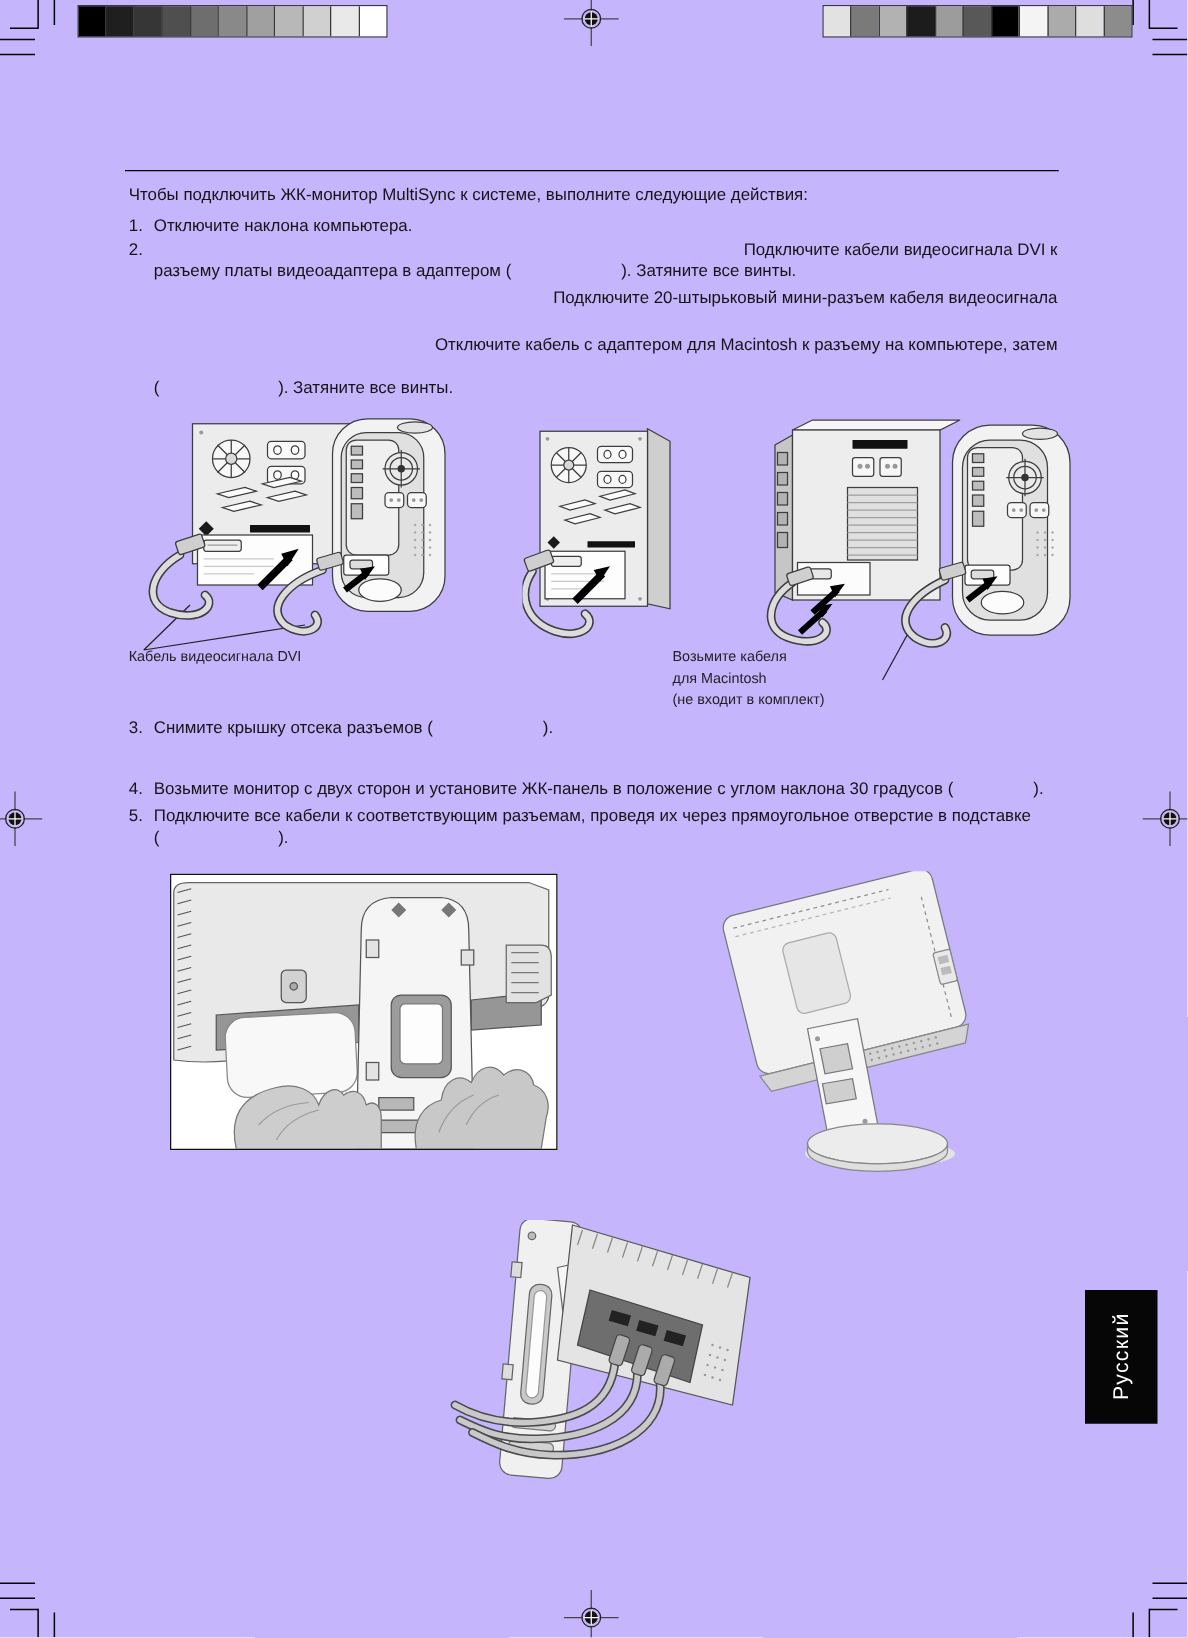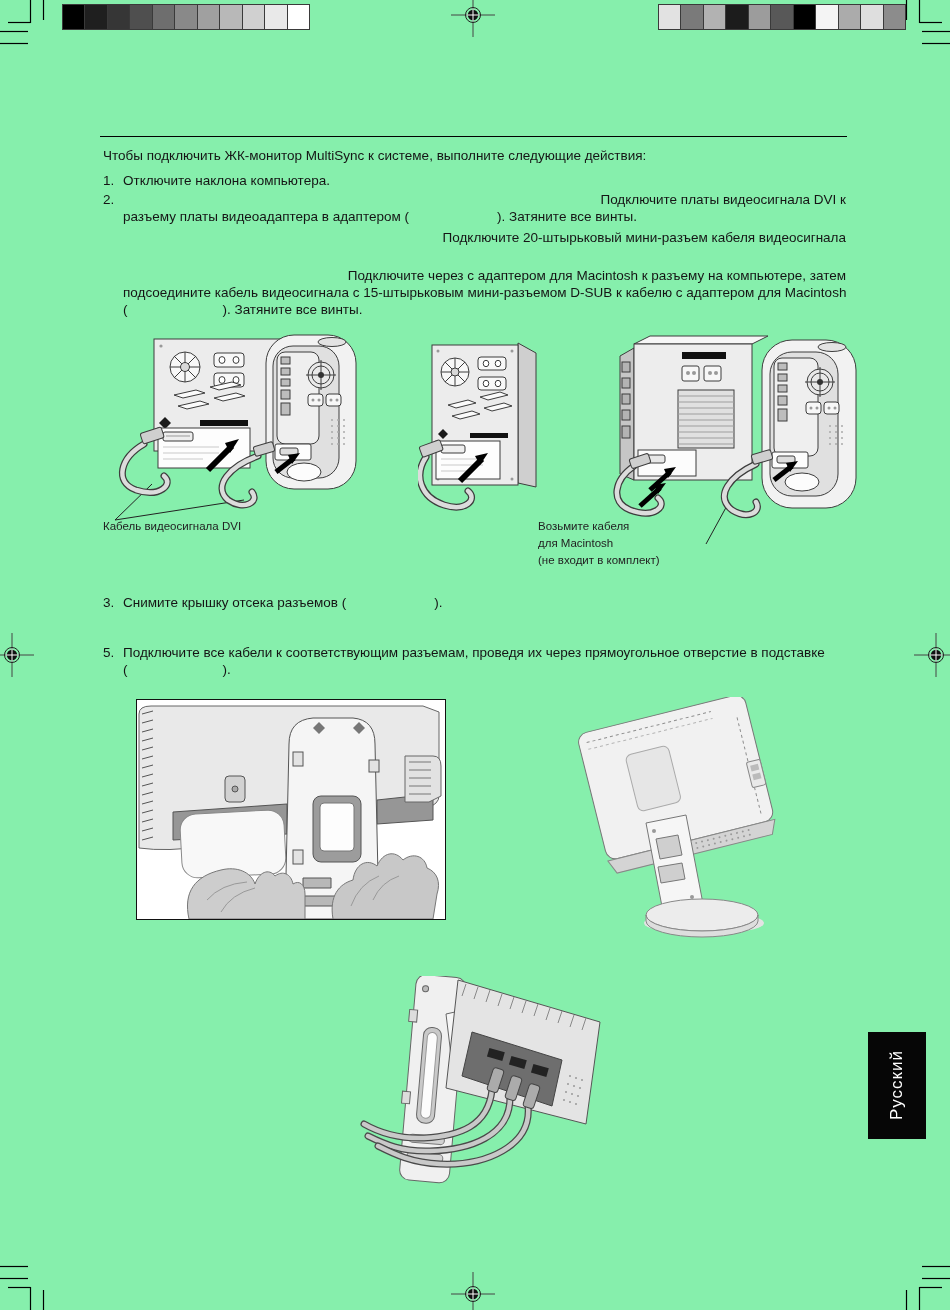--- a/index.html
+++ b/index.html
@@ -1,16 +1,16 @@
 <!DOCTYPE html>
 <html><head>
 <meta charset="utf-8">
 <style>
   html,body{margin:0;padding:0;background:#fff;}
-  .page{position:relative;width:950px;height:1310px;background:#86efac;overflow:hidden;
+  .page{position:relative;width:950px;height:1310px;background:#c4b5fd;overflow:hidden;
         font-family:"Liberation Sans","DejaVu Sans",sans-serif;color:#111;}
   .abs{position:absolute;}
   .t{position:absolute;font-size:13.5px;line-height:16px;white-space:nowrap;color:#151515;}
   .ra{text-align:right;}
   .num{display:inline-block;width:20px;}
   .gap{display:inline-block;}
   .g88{width:88px;}
   .g95{width:95px;}
   .g64{width:64px;}
   .cap{position:absolute;font-size:11.5px;line-height:15px;white-space:nowrap;color:#222;}
@@ -136,29 +136,28 @@
 
   <div class="rule"></div>
 
   <div class="t" style="left:103px;top:148px">Чтобы подключить ЖК-монитор MultiSync к системе, выполните следующие действия:</div>
 
   <div class="t" style="left:103px;top:173px">
     <span class="num">1.</span><span>Отключите наклона компьютера.</span>
   </div>
 
   <div class="t" style="left:103px;top:192px">2.</div>
-  <div class="t ra" style="left:123px;top:192px;width:723px">Подключите платы видеосигнала DVI к</div>
+  <div class="t ra" style="left:123px;top:192px;width:723px">Подключите кабели видеосигнала DVI к</div>
   <div class="t" style="left:123px;top:209px">
     <span>разъему платы видеоадаптера в адаптером (</span><span class="gap g88"></span><span>). Затяните все винты.</span>
   </div>
 
   <div class="t ra" style="left:123px;top:230px;width:723px">Подключите 20-штырьковый мини-разъем кабеля видеосигнала</div>
 
-  <div class="t ra" style="left:123px;top:268px;width:723px">Подключите через с адаптером для Macintosh к разъему на компьютере, затем</div>
-  <div class="t" style="left:123px;top:285px">подсоедините кабель видеосигнала с 15-штырьковым мини-разъемом D-SUB к кабелю с адаптером для Macintosh</div>
+  <div class="t ra" style="left:123px;top:268px;width:723px">Отключите кабель с адаптером для Macintosh к разъему на компьютере, затем</div>
   <div class="t" style="left:123px;top:302px">
     <span>(</span><span class="gap g95"></span><span>). Затяните все винты.</span>
   </div>
 
   <svg class="abs" style="left:108px;top:332px" width="252" height="190" viewBox="0 0 252 190">
     <path d="M7,188 L44,152 M7,188 L136,168" stroke="#222" fill="none" stroke-width="1"></path>
     <g stroke="#3d3d3d" stroke-width="1">
       <polygon points="178,5 197,14 197,122 178,118" fill="#cfcfcf"></polygon>
       <rect x="46" y="7" width="132" height="112" fill="#ececec"></rect>
       <circle cx="53" cy="14" r="1.6" fill="#999" stroke="none"></circle>
@@ -356,22 +355,25 @@
       <polygon points="188,131 176,133 180,142" fill="#000"></polygon>
     </g>
   </svg>
 
   <div class="cap" style="left:103px;top:519px">Кабель видеосигнала DVI</div>
   <div class="cap" style="left:538px;top:519px">Возьмите кабеля</div>
   <div class="cap" style="left:538px;top:536px">для Macintosh</div>
   <div class="cap" style="left:538px;top:553px">(не входит в комплект)</div>
 
 
-  <div class="t" style="left:103px;top:595px">
+  <div class="t" style="left:103px;top:574px">
     <span class="num">3.</span><span>Снимите крышку отсека разъемов (</span><span class="gap g88"></span><span>).</span>
+  </div>
+  <div class="t" style="left:103px;top:623px">
+    <span class="num">4.</span><span>Возьмите монитор с двух сторон и установите ЖК-панель в положение с углом наклона 30 градусов (</span><span class="gap g64"></span><span>).</span>
   </div>
   <div class="t" style="left:103px;top:645px">
     <span class="num">5.</span><span>Подключите все кабели к соответствующим разъемам, проведя их через прямоугольное отверстие в подставке</span>
   </div>
   <div class="t" style="left:123px;top:662px">
     <span>(</span><span class="gap g95"></span><span>).</span>
   </div>
 
   <div class="abs framed" style="left:136px;top:699px;width:308px;height:219px">
     <svg width="308" height="219" viewBox="0 0 308 219">

